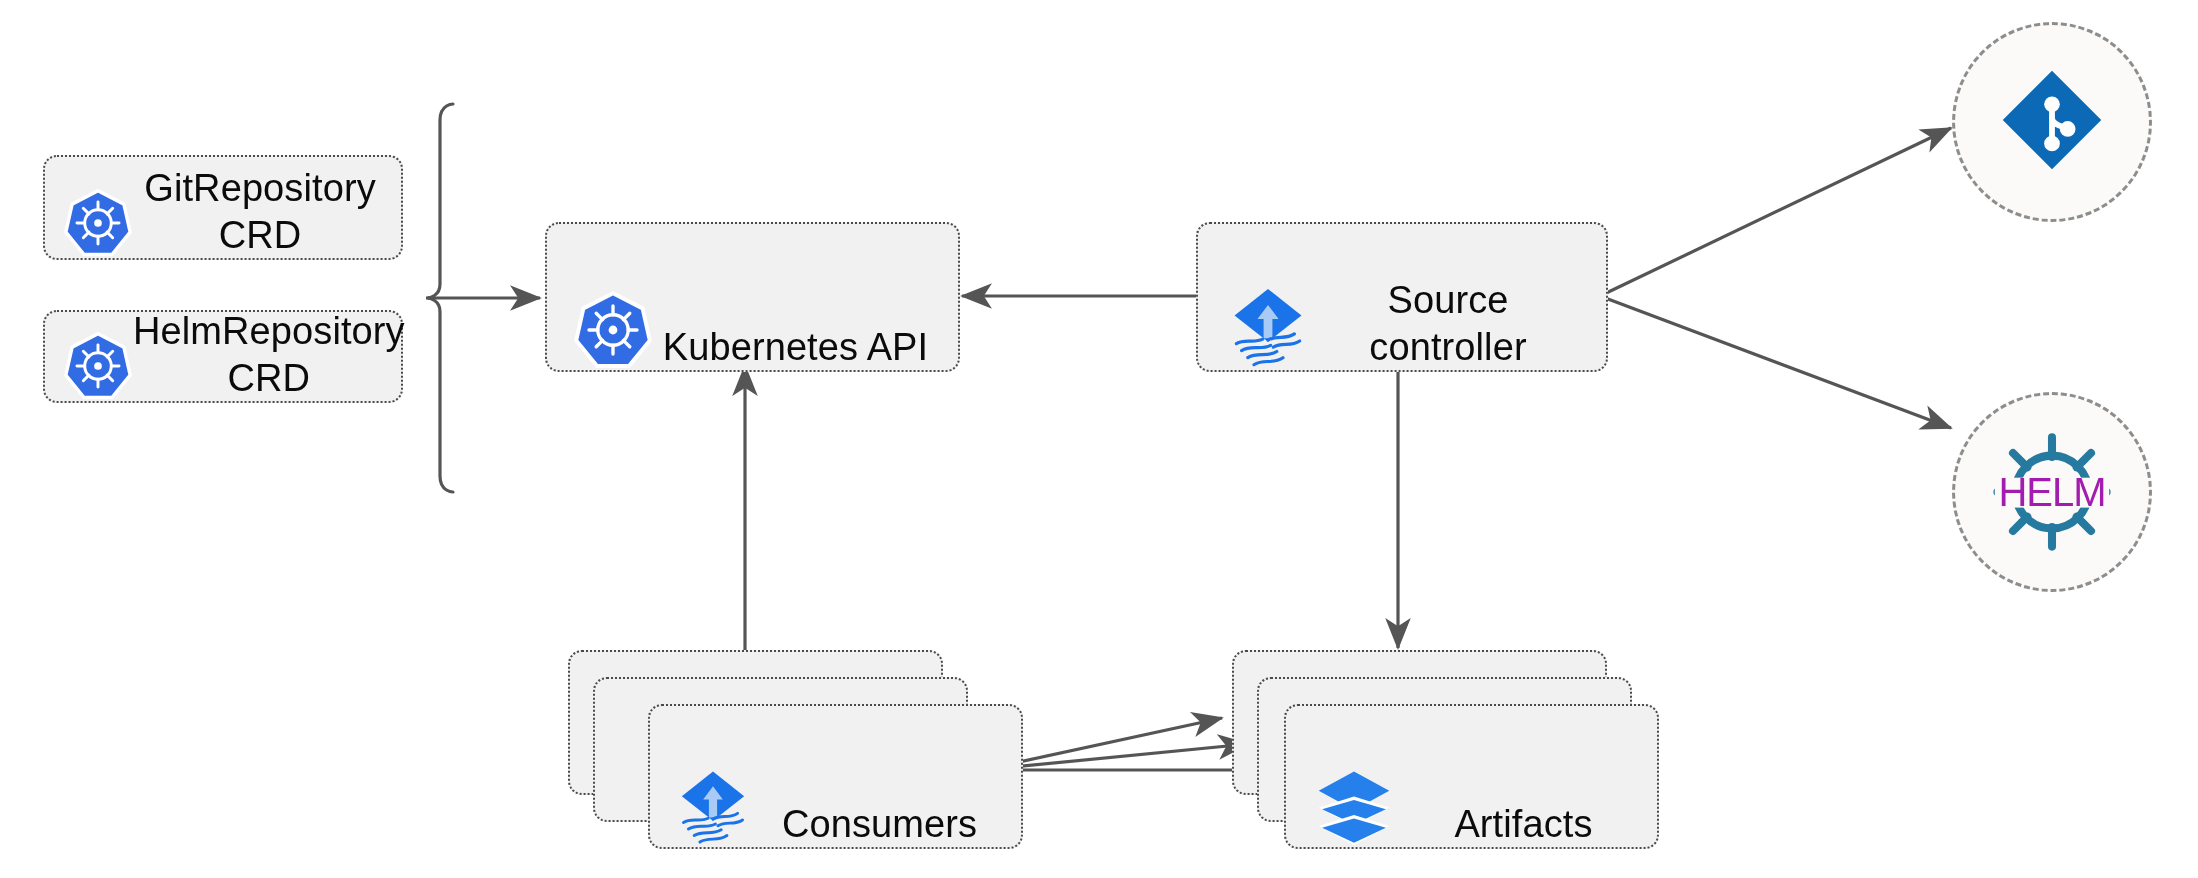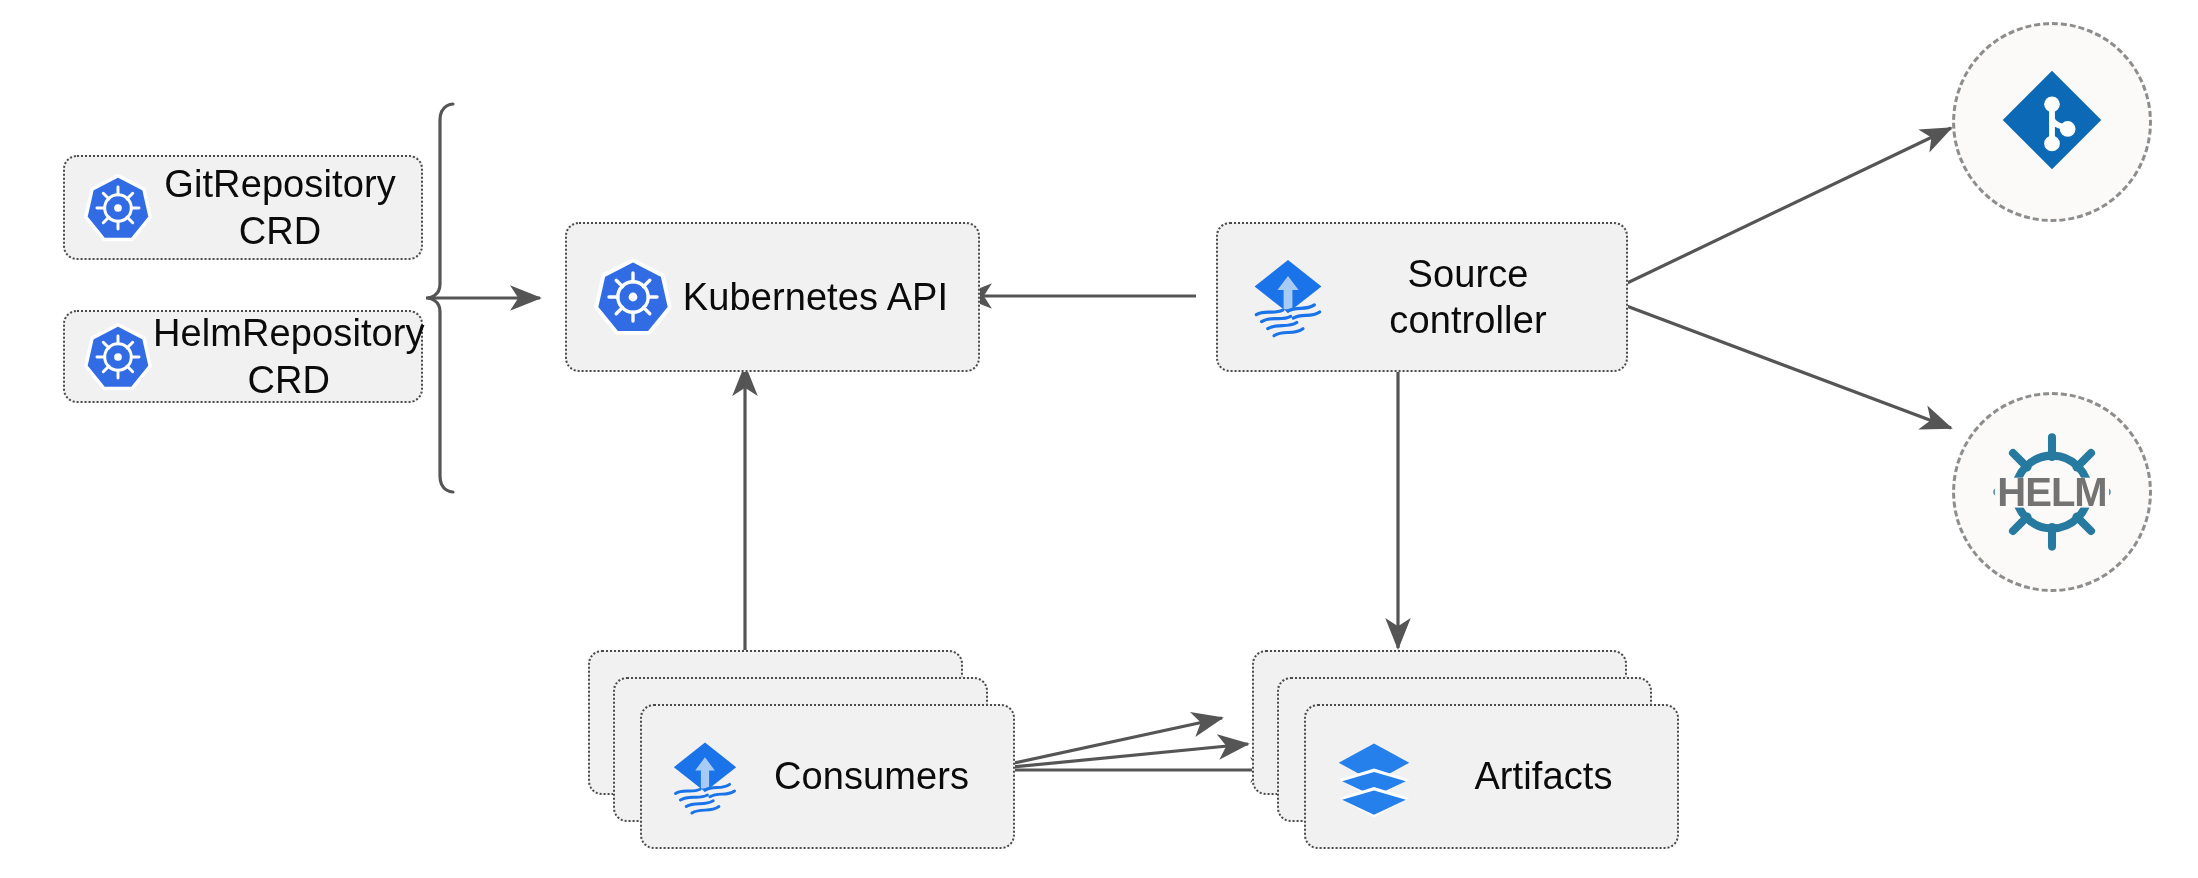--- a/index.html
+++ b/index.html
@@ -19,23 +19,22 @@
   }
 
   
   .node {
     position: absolute;
     box-sizing: border-box;
     background: #F1F1F1;
     border: 2px dotted #4a4a4a;
     border-radius: 14px;
     display: flex;
-    align-items: center;
+    align-items: flex-end;
     z-index: 5;
-    margin-left: 20px;
   }
   .node.ghost {
     z-index: 3;
   }
   .node-icon {
     flex: 0 0 auto;
     display: flex;
     align-items: center;
     justify-content: center;
   }
@@ -190,21 +189,21 @@
           <line x1="37" y1="63" x2="29" y2="71"></line>
         </g>
         <circle cx="50" cy="50" r="5.5" fill="#ffffff"></circle>
       </svg>
     </span>
     <span class="node-label">Kubernetes API</span>
   </div>
 
   <div class="node ghost" style="left:568px; top:650px; width:375px; height:145px;"></div>
   <div class="node ghost" style="left:593px; top:677px; width:375px; height:145px;"></div>
-  <div class="node" style="left:620px; top:704px; width:375px; height:145px; padding:0 16px 0 22px;">
+  <div class="node" style="left:648px; top:704px; width:375px; height:145px; padding:0 16px 0 22px;">
     <span class="node-icon">
       <svg width="82" height="82" viewBox="0 0 100 100">
         <polygon points="50,8 88,38 50,68 12,38" fill="#1A73E8"></polygon>
         <path d="M50,26 L62,42 L55,42 L55,64 L45,64 L45,42 L38,42 Z" fill="#A8CBF5"></path>
         <g stroke="#1A73E8" stroke-width="3.6" fill="none" stroke-linecap="round">
           <path d="M14,70 C24,64 34,70 44,65"></path>
           <path d="M20,78 C31,71 42,78 53,72"></path>
           <path d="M27,86 C38,79 49,86 60,79"></path>
           <path d="M34,94 C45,87 56,94 67,86"></path>
           <path d="M50,66 C60,60 70,66 80,59"></path>
@@ -256,18 +255,18 @@
           <line x1="77" y1="50" x2="92" y2="50"></line>
           <line x1="20" y1="20" x2="31" y2="31"></line>
           <line x1="69" y1="69" x2="80" y2="80"></line>
           <line x1="80" y1="20" x2="69" y2="31"></line>
           <line x1="31" y1="69" x2="20" y2="80"></line>
         </g>
         <rect x="6" y="39" width="88" height="23" fill="#FBFAF8"></rect>
       </svg>
       <span style="position:absolute; left:0; top:0; width:130px; height:130px;
                    display:flex; align-items:center; justify-content:center;
-                   color:#737373; font-size:40px; font-weight:bold;
+                   color:#a21caf; font-size:40px; font-weight:normal;
                    letter-spacing:-1px; font-family:'Liberation Sans', sans-serif;">HELM</span>
     </span>
   </div>
 
 </div>
 
 </body></html>

